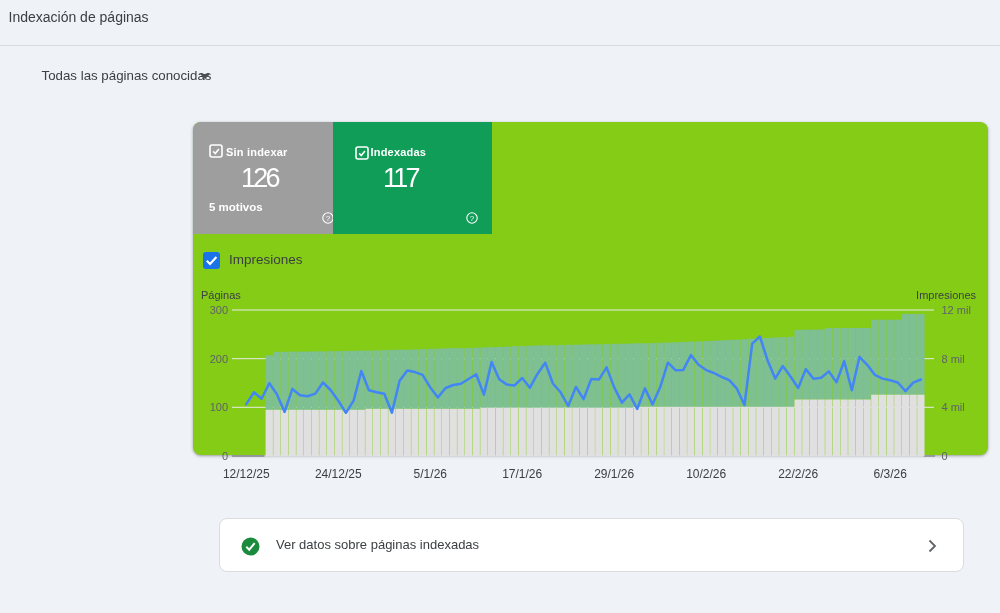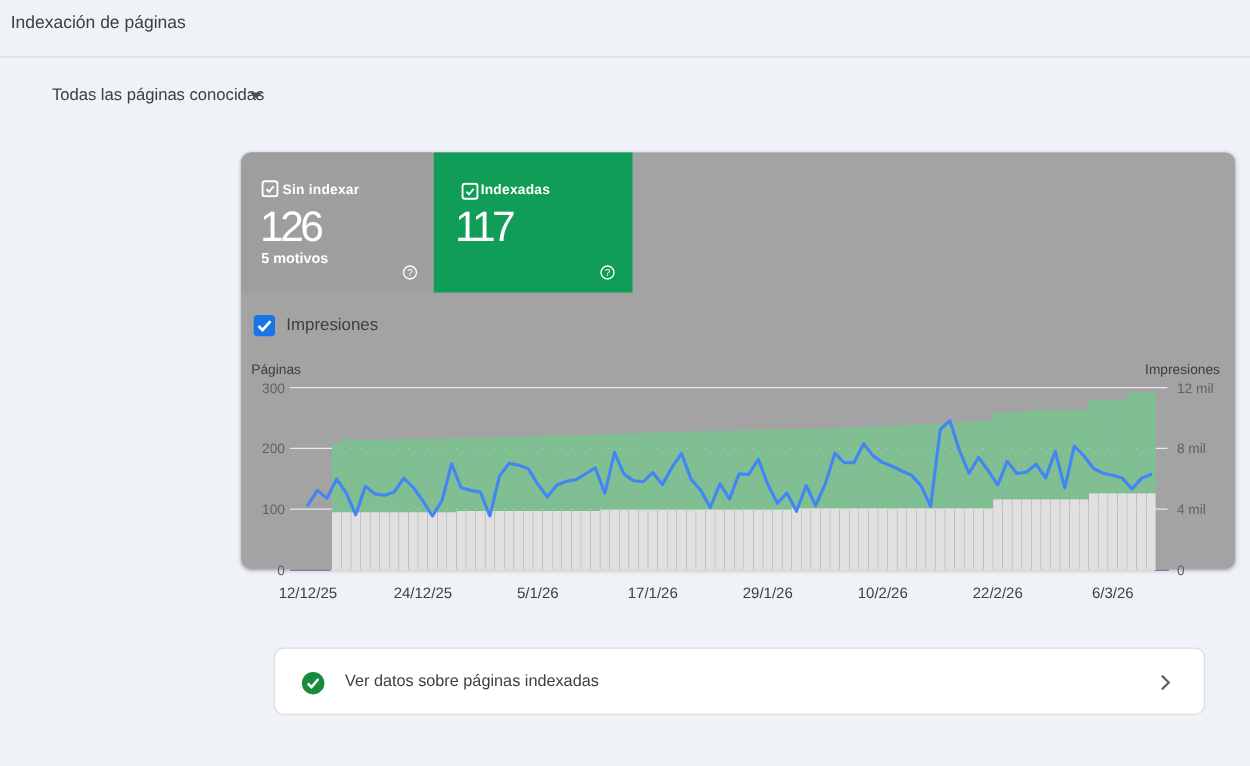--- a/index.html
+++ b/index.html
@@ -1,25 +1,25 @@
 <!DOCTYPE html>
 <html><head><meta charset="utf-8">
 <style>
 * { margin:0; padding:0; box-sizing:border-box; }
 body { width:1000px; height:613px; background:#eff2f6; font-family:"Liberation Sans",sans-serif; position:relative; overflow:hidden; }
 .title { position:absolute; left:8.5px; top:9px; font-size:14px; color:#3c4043; }
 .hr { position:absolute; left:0; top:45px; width:1000px; height:1px; background:#d8dce1; }
 .dd { position:absolute; left:8.5px; top:68px; font-size:13.3px; color:#3c4043;margin-left:33px; }
 .tri { position:absolute; left:200px; top:74px; width:0; height:0; border-left:5px solid transparent; border-right:5px solid transparent; border-top:5px solid #4c5054; }
-.card { position:absolute; left:193px; top:122px; width:795px; height:333px; background:#a3a3a3; border-radius:8px; box-shadow:0 1px 2px rgba(60,64,67,.3),0 1px 3px 1px rgba(60,64,67,.15); }
+.card { position:absolute; left:193px; top:122px; width:795px; height:333px; background:#84cc16; border-radius:8px; box-shadow:0 1px 2px rgba(60,64,67,.3),0 1px 3px 1px rgba(60,64,67,.15); }
 .box { position:absolute; top:0; height:112px; color:#fff; }
 .gbox { left:0; width:153px; background:#9e9e9e; border-radius:8px 0 0 0; }
-.vbox { left:154px; width:159px; background:#0f9d58; }
+.vbox { left:140px; width:159px; background:#0f9d58; }
 .blabel { position:absolute; font-size:11px; font-weight:bold; letter-spacing:0.2px; }
-.bnum { position:absolute; font-size:34px; font-weight:normal; letter-spacing:-2.8px; }
+.bnum { position:absolute; font-size:27px; font-weight:normal; letter-spacing:-2.8px;margin-left:33px; }
 .bsub { position:absolute; font-size:11.5px; font-weight:bold; }
 .cbrow { position:absolute; left:10px; top:129.5px; }
 .cb { position:absolute; width:17px; height:17px; background:#1a73e8; border-radius:3px; }
 .cbt { position:absolute; left:26px; top:0px; font-size:13.5px; color:#3c4043; white-space:nowrap; }
 .btn { position:absolute; left:26px; top:396px; width:745px; height:54px; border:1px solid #dadce0; border-radius:8px; background:#fff; }
 .btnt { position:absolute; left:56px; top:17.5px; font-size:13px; color:#3c4043; }
 </style></head>
 <body>
 <div class="title">Indexación de páginas</div>
 <div class="hr"></div>

